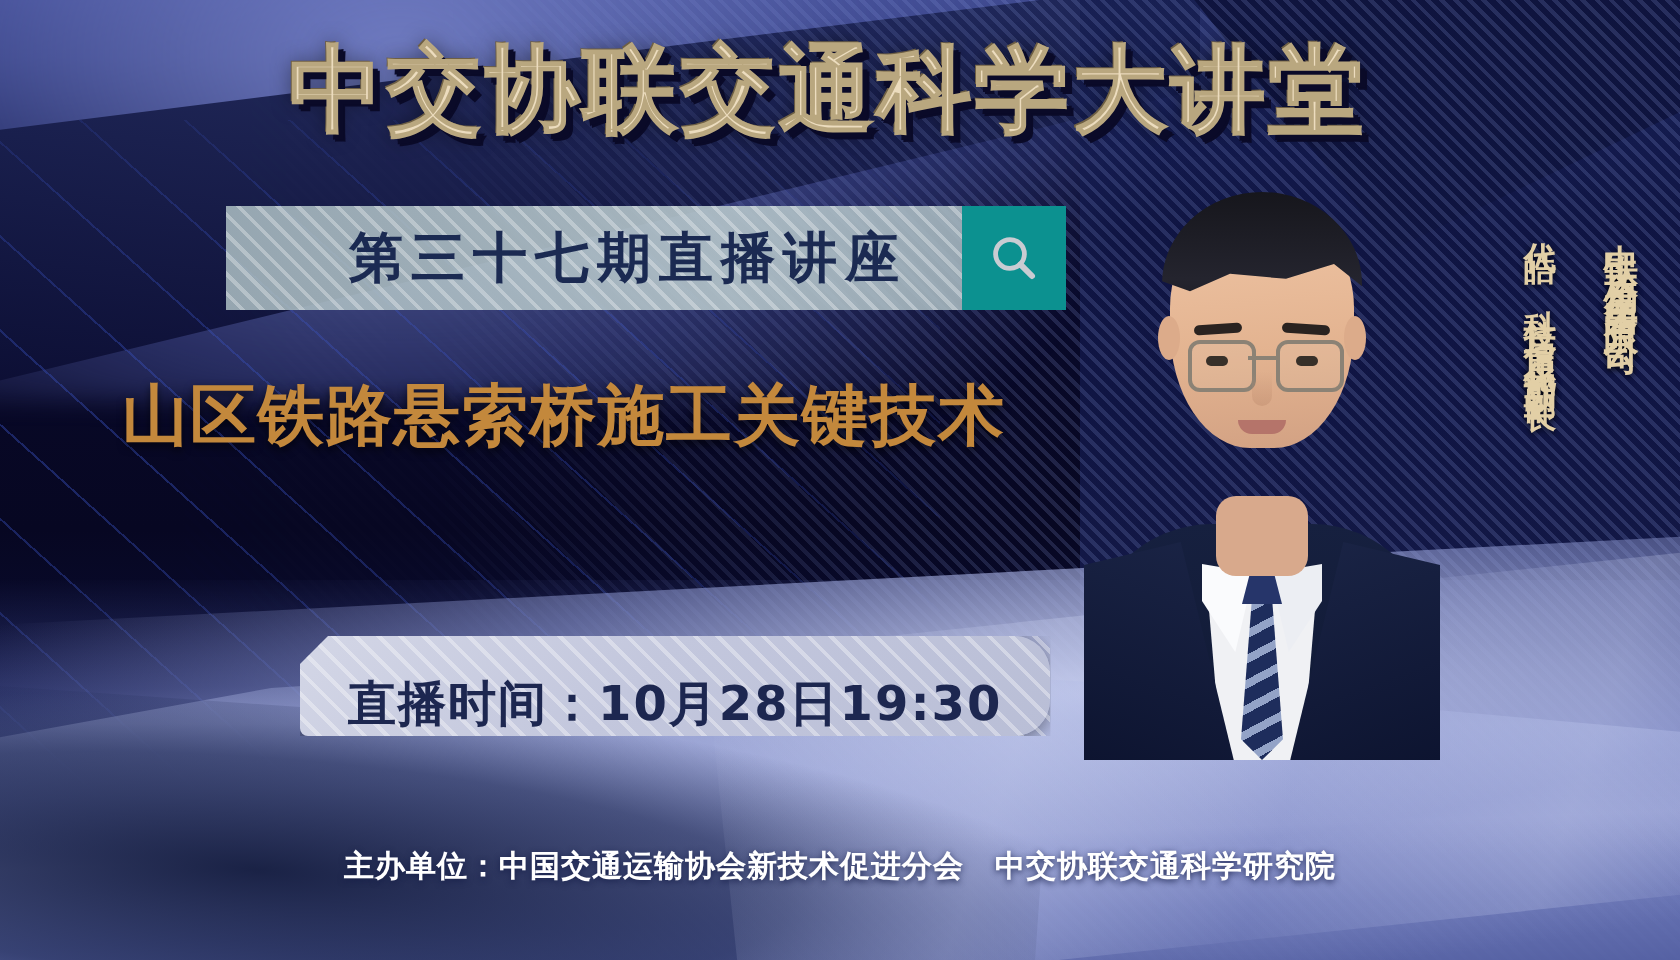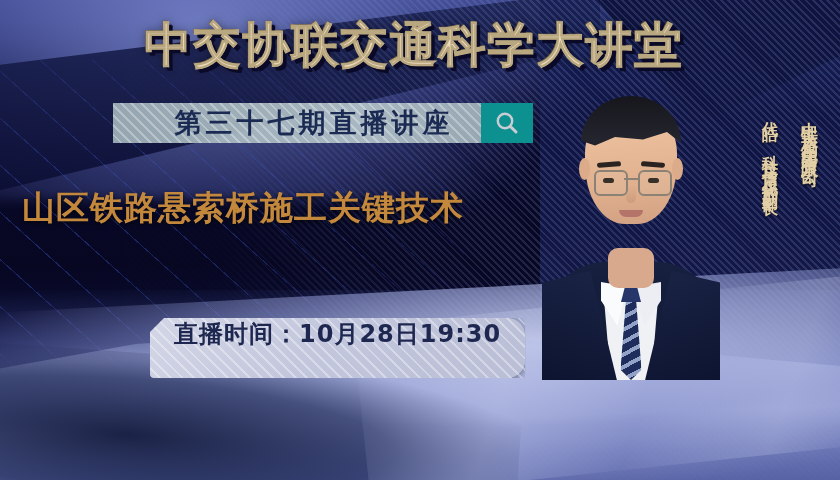--- a/index.html
+++ b/index.html
@@ -206,21 +206,21 @@
       3px 3px 0 #0a0a28,
       4px 4px 0 #0a0a28,
       -1px -1px 0 #6e5f44,
       0 0 10px rgba(0,0,0,.55);
     -webkit-text-stroke:1px #b9a77f;
     white-space:nowrap;
   }
 
   
   .sub-bar{
-    position:absolute;left:113px;top:103px;width:420px;height:40px;
+    position:absolute;left:113px;top:103px;width:420px;height:52px;
     background:linear-gradient(90deg,rgba(168,186,192,.88) 0%,rgba(178,194,200,.92) 60%,rgba(160,178,186,.88) 100%);
     display:flex;align-items:center;
     overflow:hidden;
   }
   .sub-bar:before{
     content:"";position:absolute;inset:0;
     background-image:repeating-linear-gradient(45deg,
       rgba(255,255,255,0) 0px,rgba(255,255,255,0) 5px,
       rgba(255,255,255,.30) 5px,rgba(255,255,255,.30) 7px);
     pointer-events:none;
@@ -236,31 +236,32 @@
   .sub-search{
     position:relative;z-index:2;
     width:52px;height:52px;flex:0 0 52px;
     background:#0c9190;
     display:flex;align-items:center;justify-content:center;
   }
 
   
   .main-title{
     position:absolute;left:22px;top:186px;width:520px;
+    text-align:center;
     font-family:"DejaVu Sans","Liberation Sans",sans-serif;
     font-size:33px;font-weight:bold;line-height:1.32;letter-spacing:1px;
     color:#c3883c;
     text-shadow:0 2px 4px rgba(0,0,0,.6);
   }
 
   
   .time-pill{
-    position:absolute;left:150px;top:318px;height:60px;
+    position:absolute;left:150px;top:318px;height:50px;
     padding:0 24px;
-    display:flex;align-items:flex-start;
+    display:flex;align-items:flex-end;
     background:linear-gradient(135deg,#d3d6e6 0%,#c3c7dd 45%,#b9bed6 100%);
     border-radius:4px 18px 18px 4px;
     clip-path:polygon(14px 0,100% 0,100% 100%,0 100%,0 14px);
     box-shadow:0 2px 10px rgba(0,0,0,.45);
   }
   .time-pill:before{
     content:"";position:absolute;inset:0;
     background-image:repeating-linear-gradient(45deg,
       rgba(255,255,255,0) 0px,rgba(255,255,255,0) 6px,
       rgba(255,255,255,.35) 6px,rgba(255,255,255,.35) 8px);
@@ -357,14 +358,15 @@
     <div>山区铁路悬索桥施工关键技术</div>
   </div>
 
   <div class="time-pill">
     <span class="time-text">直播时间：10月28日19:30</span>
   </div>
 
   <div class="vcol vcol-org">中铁大桥局集团有限公司</div>
   <div class="vcol vcol-person">代皓 科技与信息化部副部长</div>
 
+  <div class="footer">主办单位：中国交通运输协会新技术促进分会　中交协联交通科学研究院</div>
 
 </div>
 
 </body></html>

